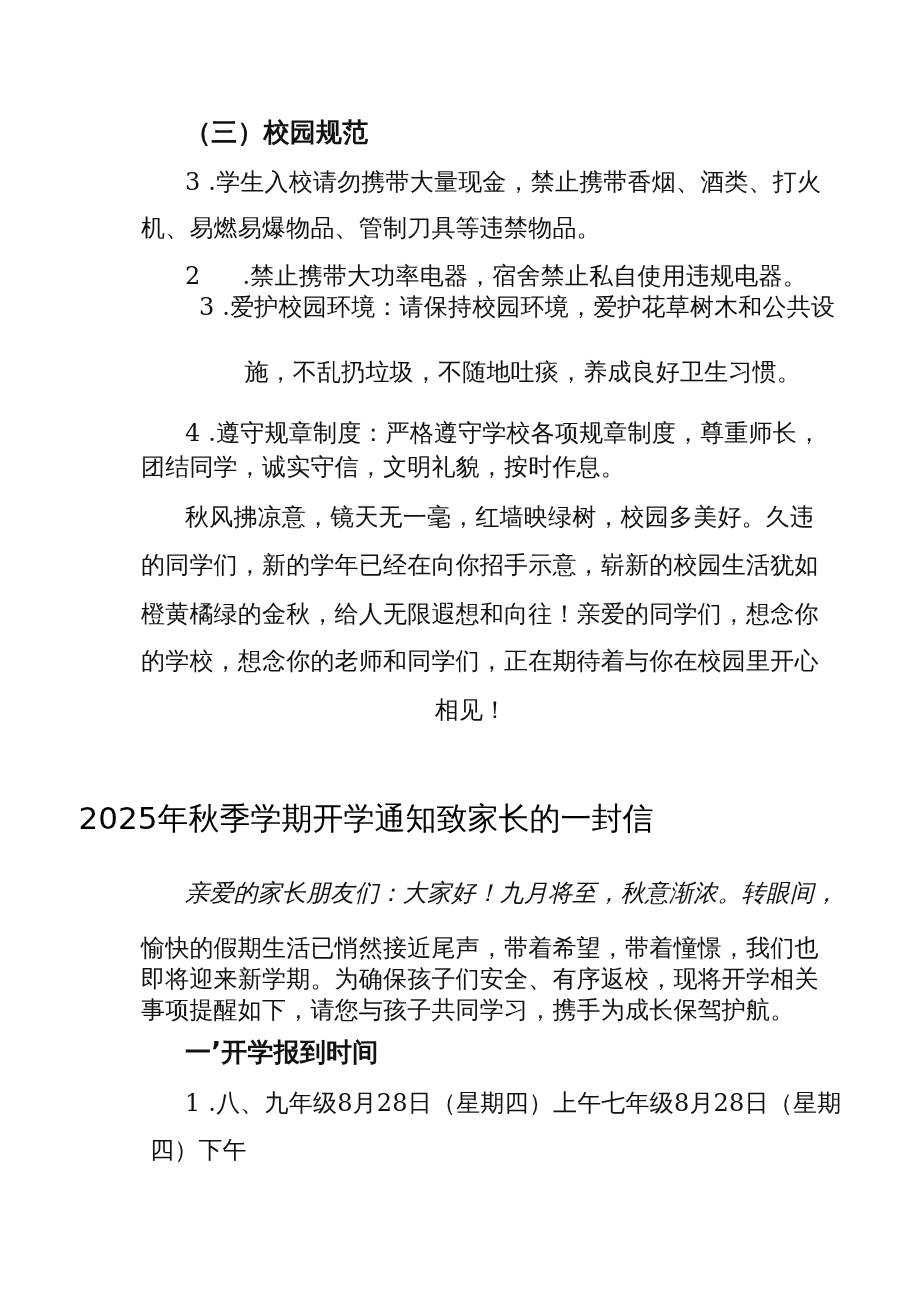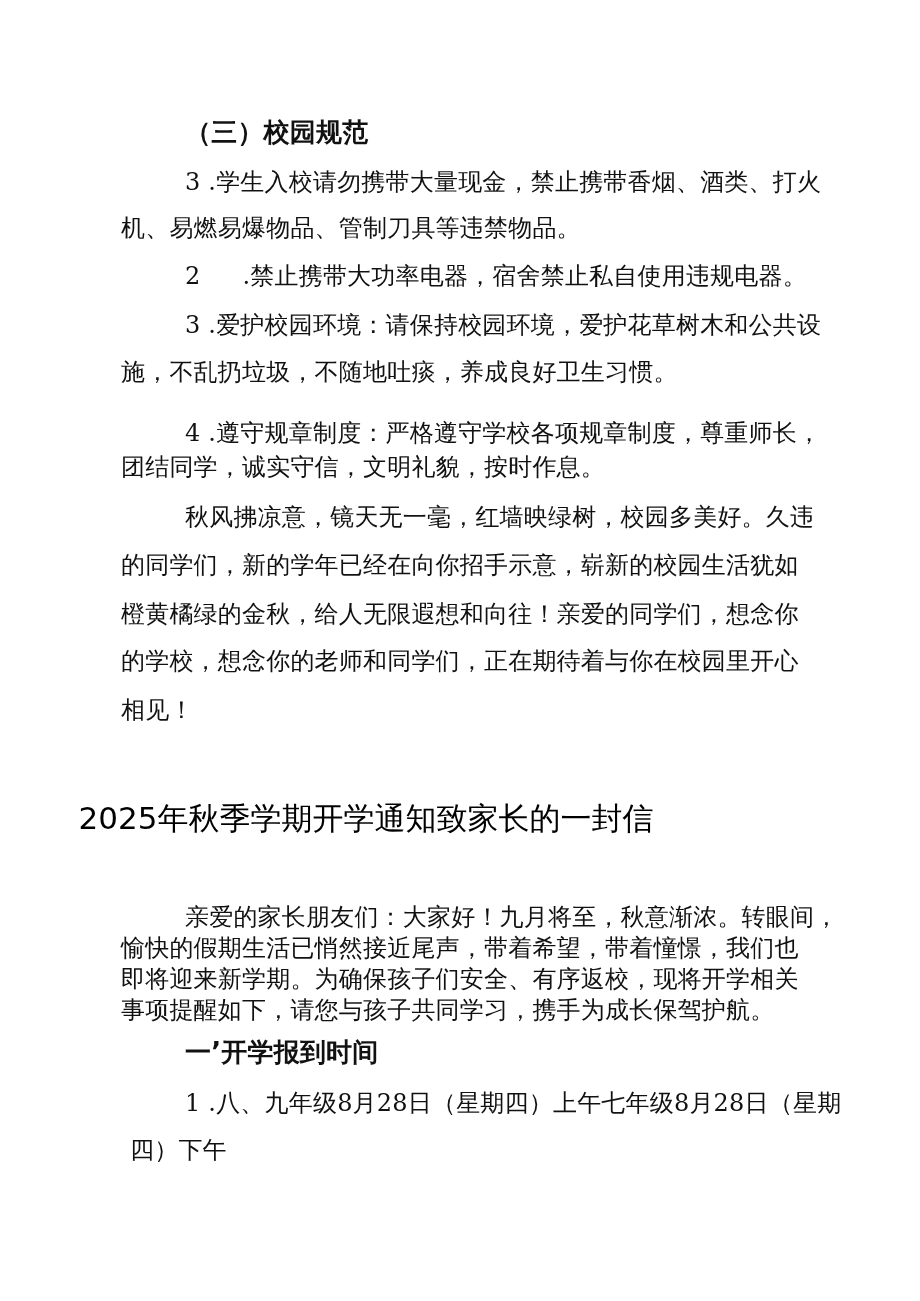--- a/index.html
+++ b/index.html
@@ -10,21 +10,21 @@
   body {
     width: 920px;
     height: 1301px;
     position: relative;
     overflow: hidden;
     font-family: "DejaVu Serif", "Liberation Serif", serif;
     color: #111111;
   }
   .line {
     position: absolute;
-    left: 121px;
+    left: 141px;
     width: 660px;
     font-size: 24px;
     line-height: 30px;
     white-space: nowrap;
     letter-spacing: 0.2px;
   }
   .indent { left: 185px; }
   .heading {
     font-family: "DejaVu Sans", "Liberation Sans", sans-serif;
     font-weight: bold;
@@ -49,35 +49,35 @@
 
   <div class="line indent heading" style="top:117px;">（三）校园规范</div>
 
   <div class="line indent" style="top:167px;">3 .学生入校请勿携带大量现金，禁止携带香烟、酒类、打火</div>
   <div class="line" style="top:213px;">机、易燃易爆物品、管制刀具等违禁物品。</div>
 
   <div class="line indent" style="top:261px;">
     <span>2</span><span class="num2gap"></span><span>.禁止携带大功率电器，宿舍禁止私自使用违规电器。</span>
   </div>
 
-  <div class="line indent" style="top:310px;">3 .爱护校园环境：请保持校园环境，爱护花草树木和公共设</div>
-  <div class="line" style="top:357px;">施，不乱扔垃圾，不随地吐痰，养成良好卫生习惯。</div>
+  <div class="line indent" style="top:292px;margin-left:14px;">3 .爱护校园环境：请保持校园环境，爱护花草树木和公共设</div>
+  <div class="line" style="top:357px;text-align:right;">施，不乱扔垃圾，不随地吐痰，养成良好卫生习惯。</div>
 
   <div class="line indent" style="top:418px;">4 .遵守规章制度：严格遵守学校各项规章制度，尊重师长，</div>
   <div class="line" style="top:452px;">团结同学，诚实守信，文明礼貌，按时作息。</div>
 
   <div class="line indent" style="top:502px;">秋风拂凉意，镜天无一毫，红墙映绿树，校园多美好。久违</div>
   <div class="line" style="top:550px;text-align:center;">的同学们，新的学年已经在向你招手示意，崭新的校园生活犹如</div>
   <div class="line" style="top:599px;">橙黄橘绿的金秋，给人无限遐想和向往！亲爱的同学们，想念你</div>
   <div class="line" style="top:646px;">的学校，想念你的老师和同学们，正在期待着与你在校园里开心</div>
-  <div class="line" style="top:695px;">相见！</div>
+  <div class="line" style="top:695px;text-align:center;">相见！</div>
 
   <div class="title" style="top:798px;">2025年秋季学期开学通知致家长的一封信</div>
 
-  <div class="line indent" style="top:902px;">亲爱的家长朋友们：大家好！九月将至，秋意渐浓。转眼间，</div>
+  <div class="line indent" style="top:878px;font-style:italic;">亲爱的家长朋友们：大家好！九月将至，秋意渐浓。转眼间，</div>
   <div class="line" style="top:933px;">愉快的假期生活已悄然接近尾声，带着希望，带着憧憬，我们也</div>
   <div class="line" style="top:964px;">即将迎来新学期。为确保孩子们安全、有序返校，现将开学相关</div>
   <div class="line" style="top:995px;">事项提醒如下，请您与孩子共同学习，携手为成长保驾护航。</div>
 
   <div class="line indent heading" style="top:1037px;">一’开学报到时间</div>
 
   <div class="line indent" style="top:1088px;">1 .八、九年级8月28日（星期四）上午七年级8月28日（星期</div>
   <div class="line" style="top:1135px;margin-left:9px;">四）下午</div>
 
 </div>

